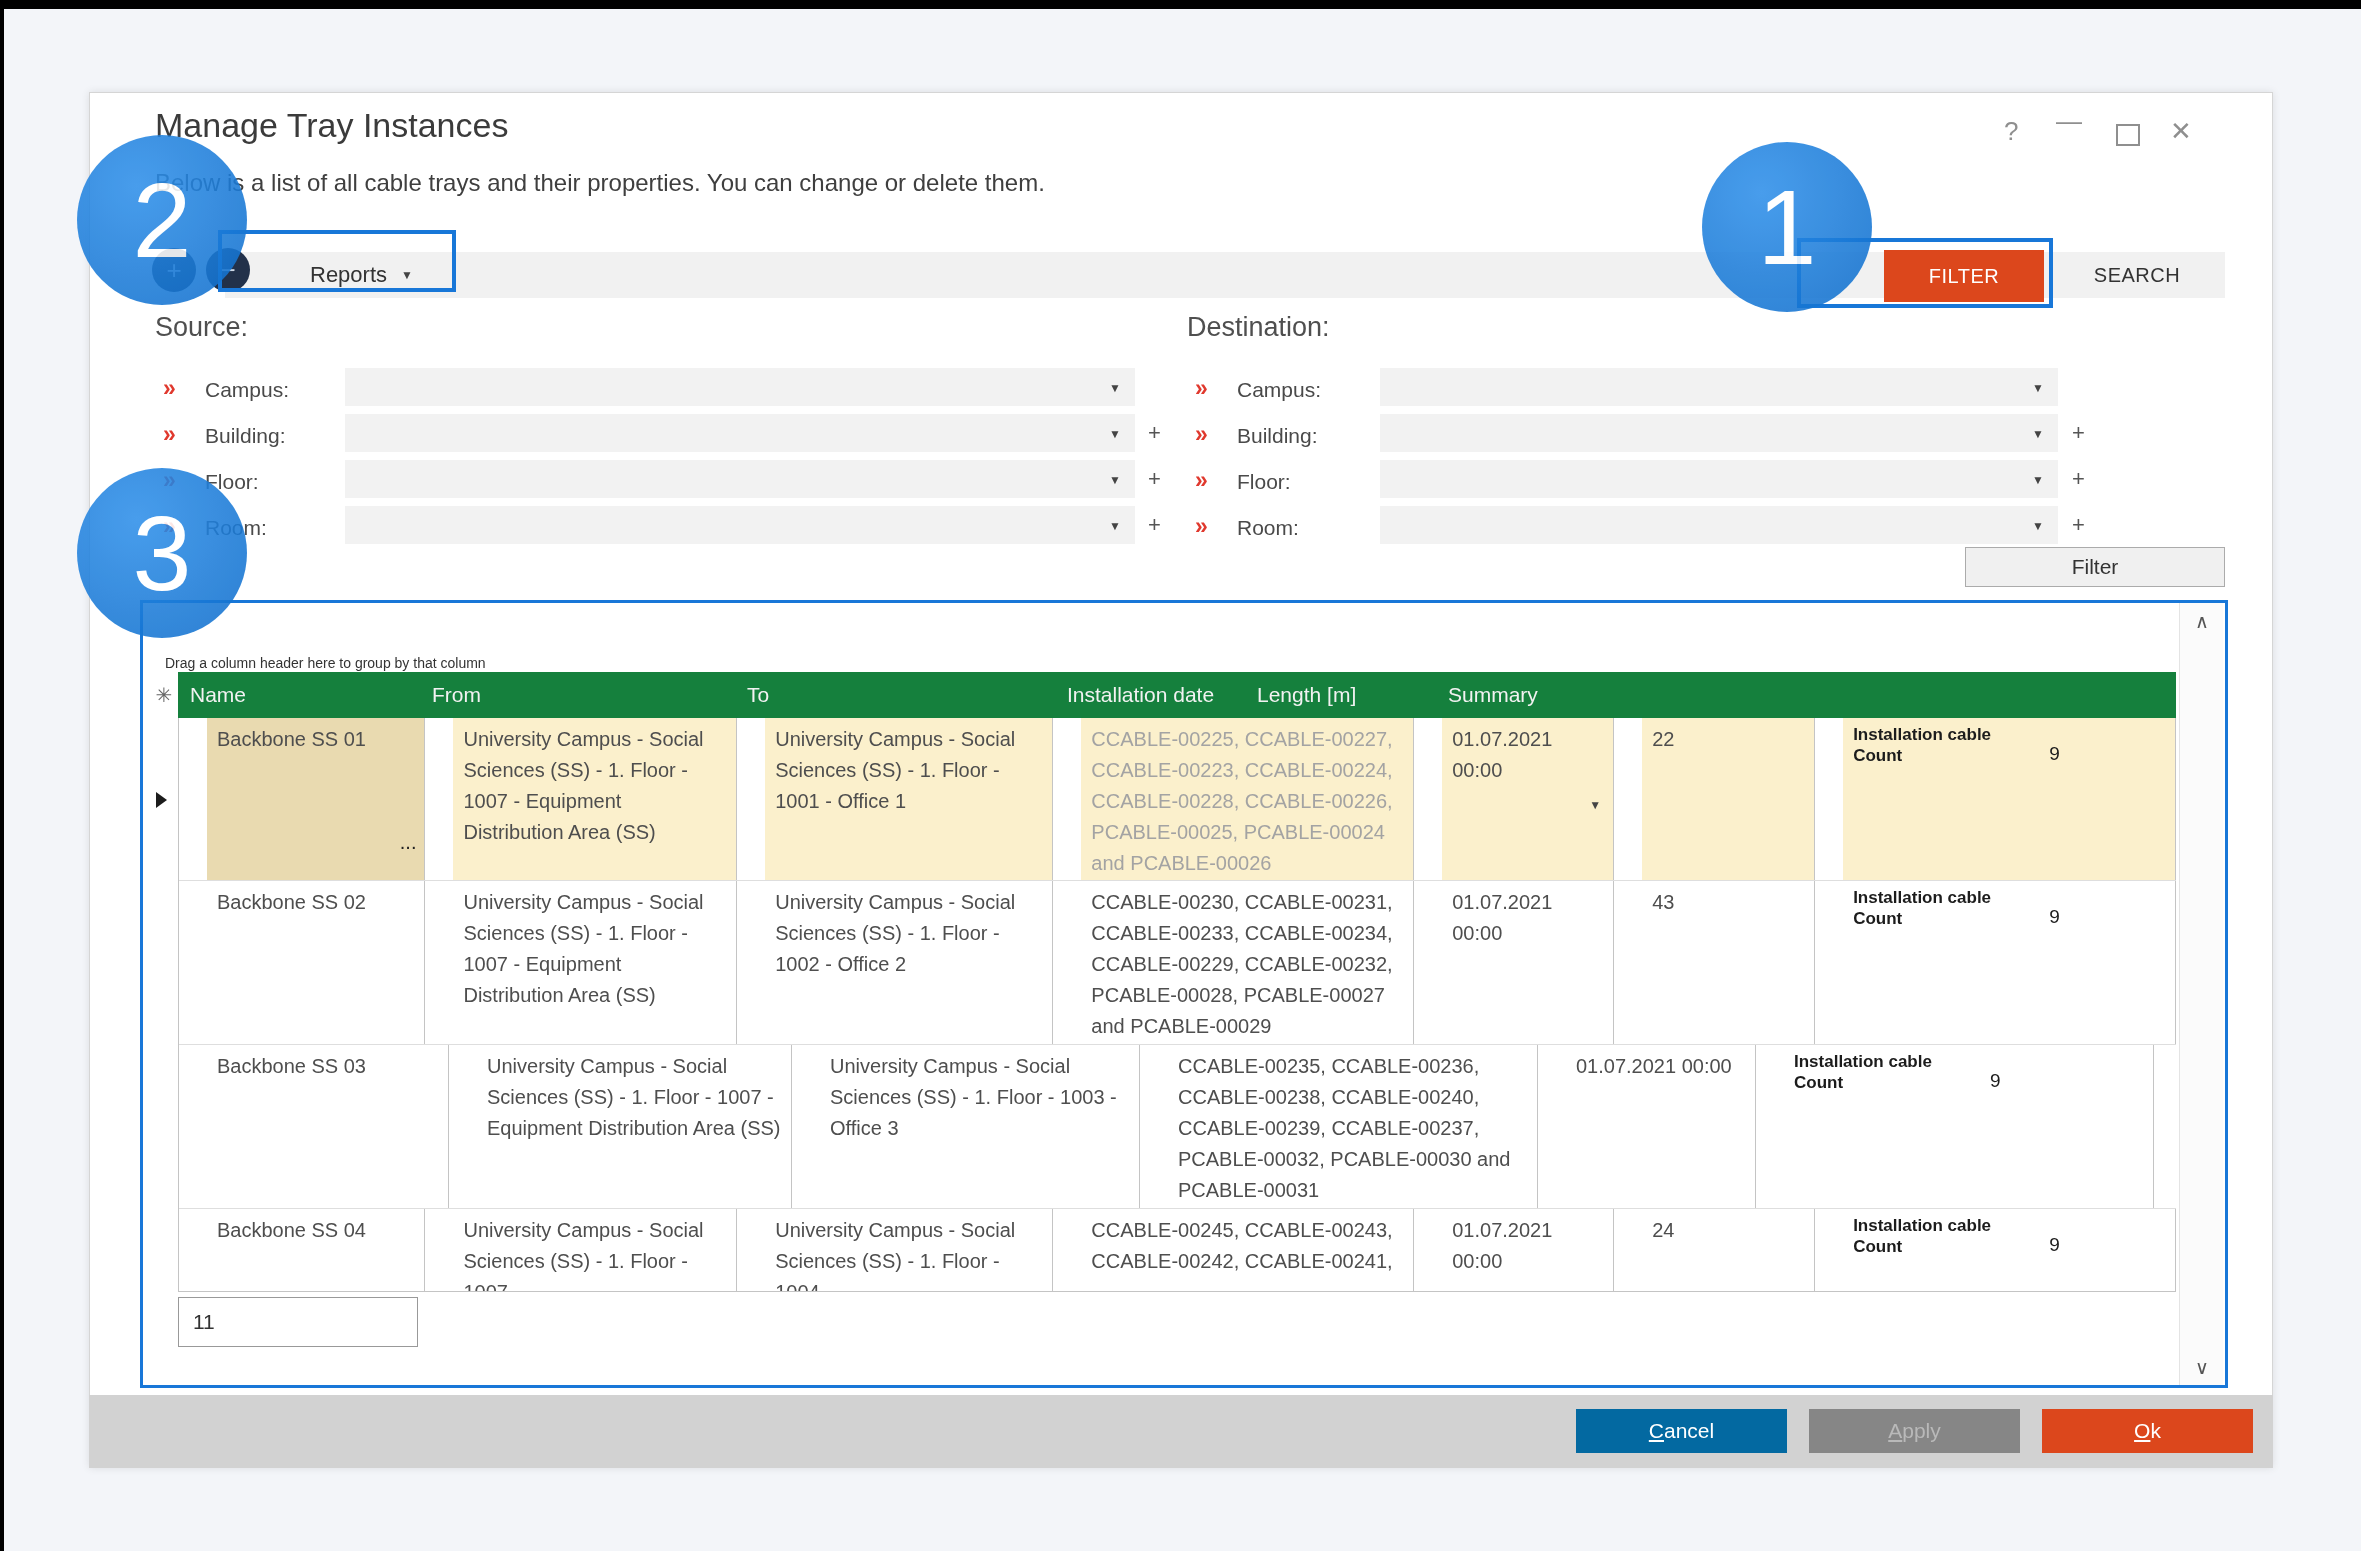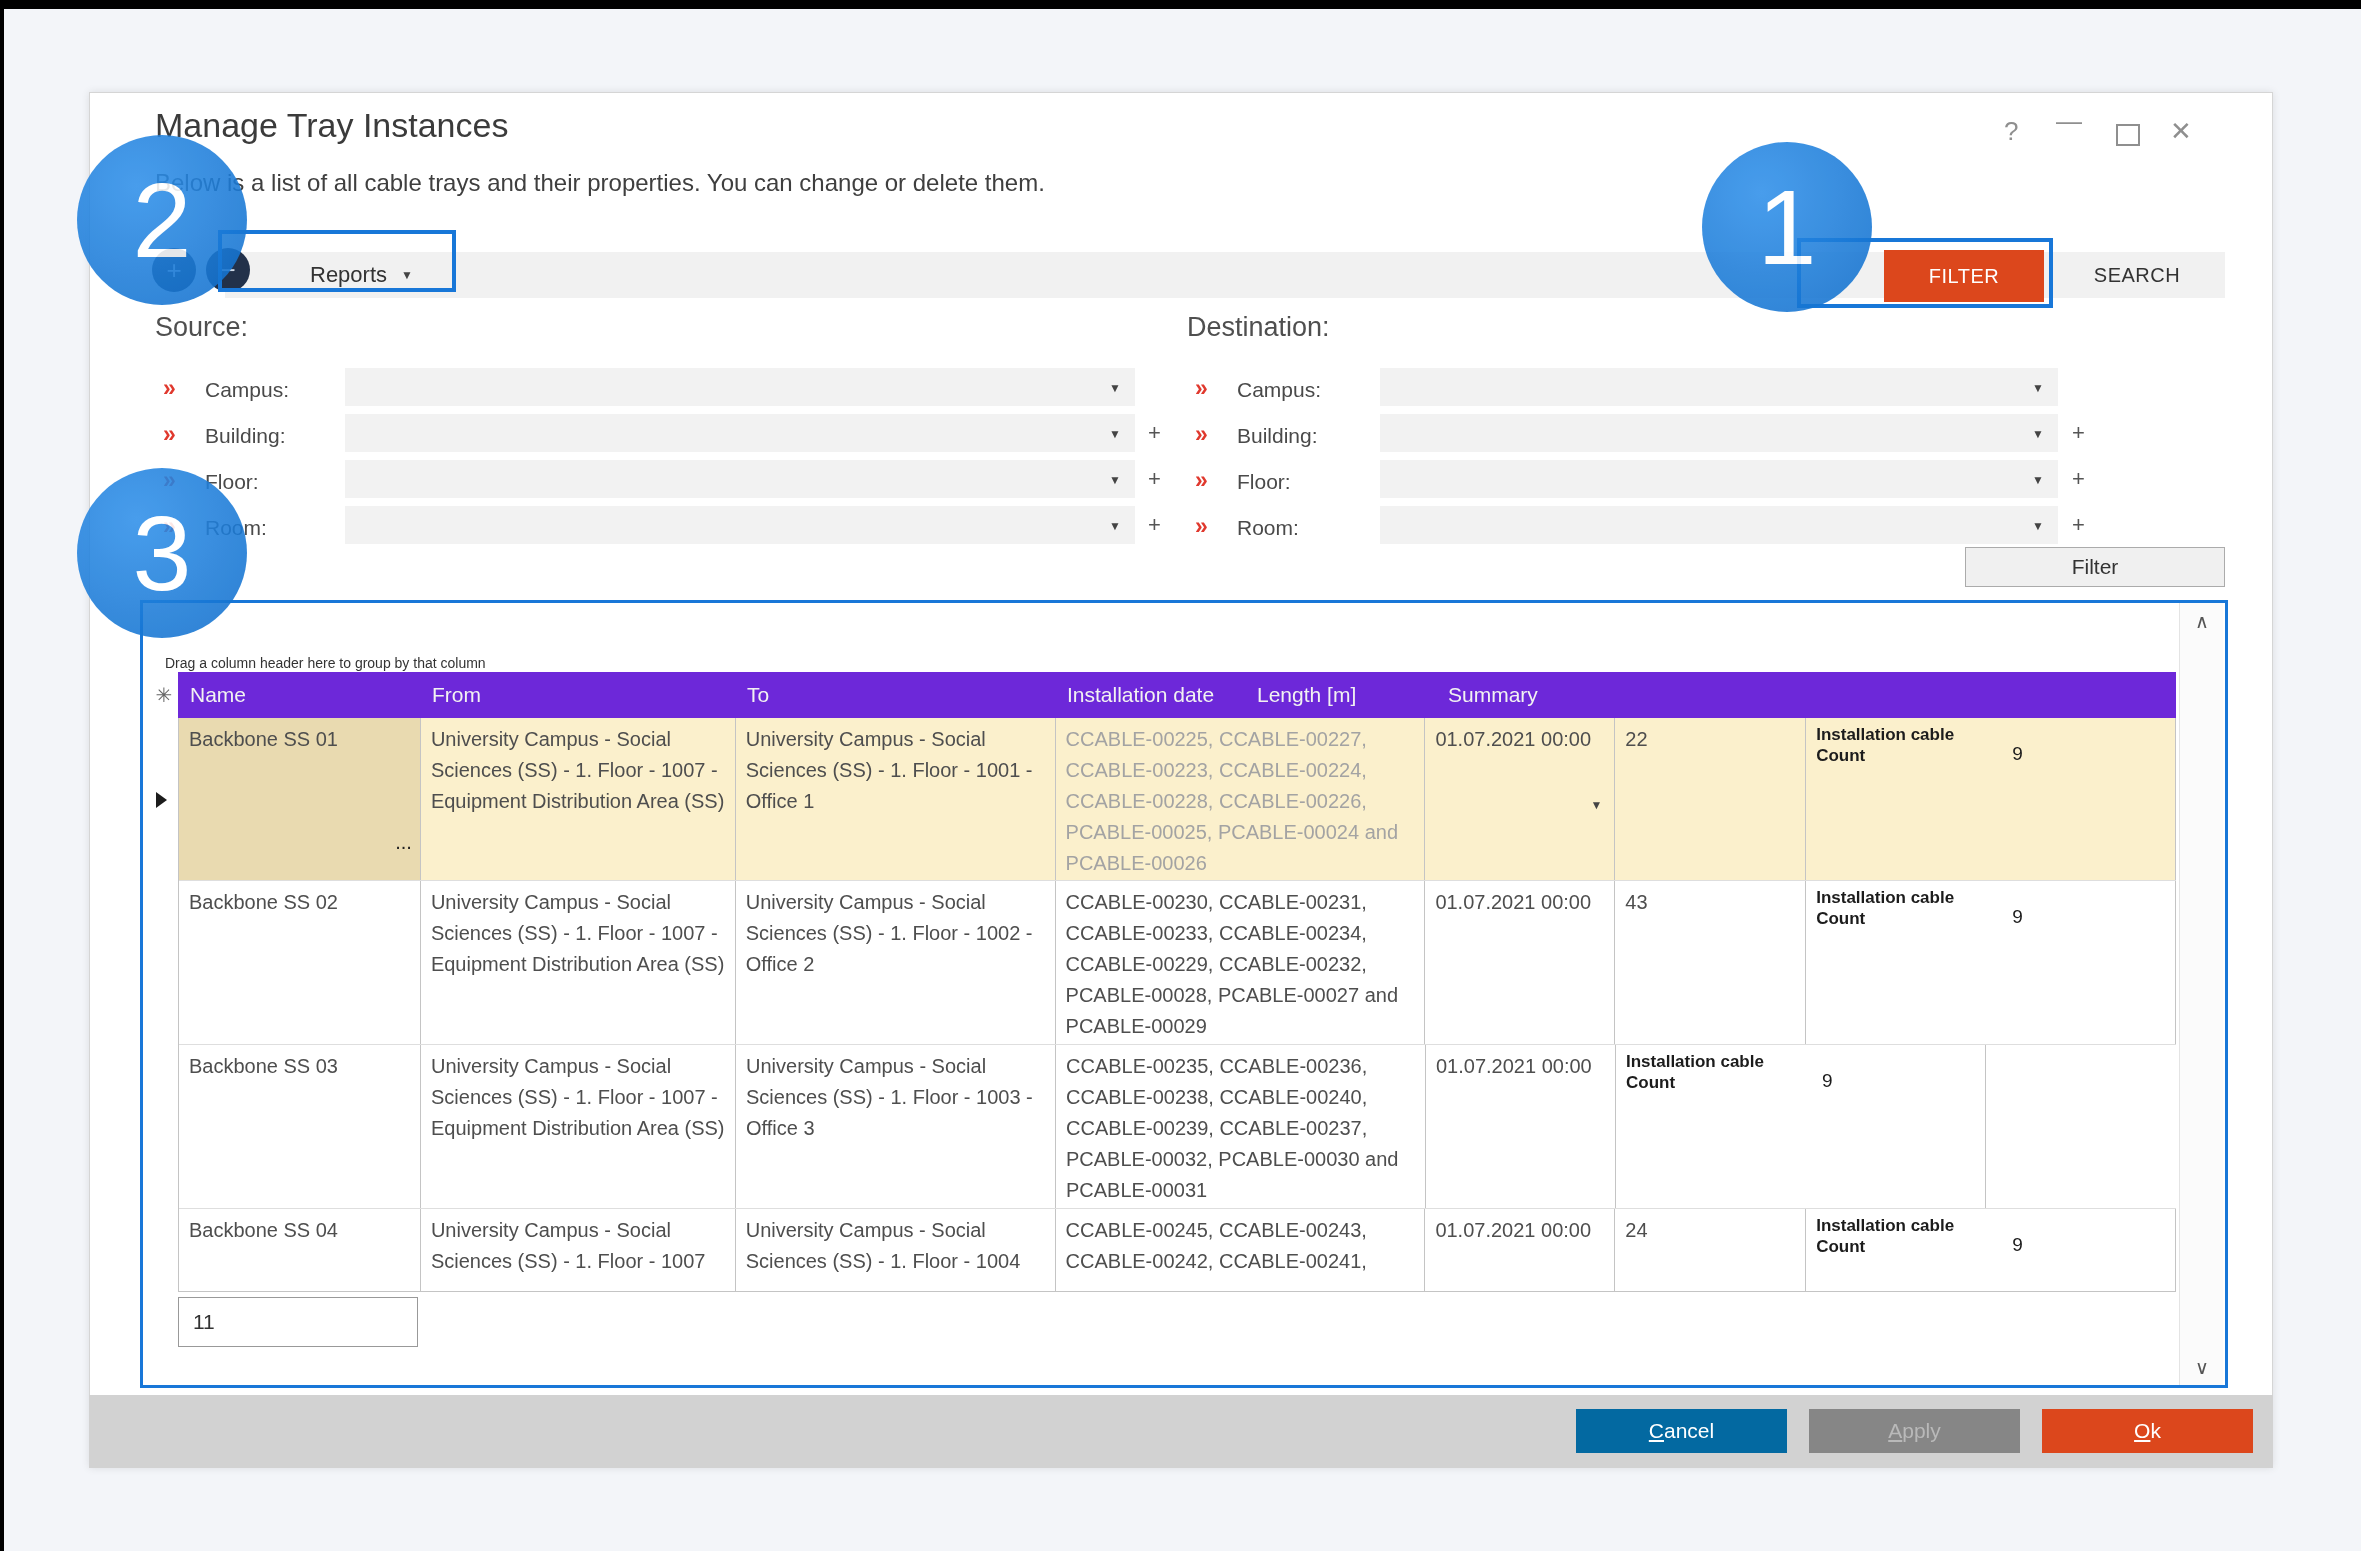--- a/index.html
+++ b/index.html
@@ -45,30 +45,30 @@
 
   .filter-btn { left:1965px; top:547px; width:260px; height:40px; background:#f0f0f0;
                 border:1px solid #ababab; color:#333; font-size:21px;
                 display:flex; align-items:center; justify-content:center; }
 
   .grid-box { left:140px; top:600px; width:2088px; height:788px; border:3px solid #1877d8; background:#fff; }
   .hint { left:165px; top:655px; font-size:14px; color:#333; }
 
   .gutter-h { left:150px; top:672px; width:28px; height:46px; background:#fff; color:#666;
               font-size:20px; display:flex; align-items:center; justify-content:center; }
-  .ghead { left:178px; top:672px; width:1998px; height:46px; background:#6d28d9; display:flex; }
+  .ghead { left:178px; top:672px; width:1998px; height:46px; background:#15803d; display:flex; }
   .hcell { color:#f2f2f2; font-size:21px; display:flex; align-items:center; padding-left:12px;
            overflow:hidden; white-space:nowrap; }
   .c0{width:242px;} .c1{width:315px;} .c2{width:320px;} .c3{width:370px;}
   .c4{width:190px;} .c5{width:191px;} .c6{width:370px;}
 
   .gbody { left:178px; top:718px; width:1998px; border-left:1px solid #c4c4c4; }
   .grow { display:flex; border-bottom:1px solid #dedede; overflow:hidden; }
   .cell { font-size:20px; line-height:31px; color:#4e4e4e; padding:6px 10px;
-          border-right:1px solid #c4c4c4; overflow:hidden; position:relative; }
+          border-right:1px solid #c4c4c4; overflow:hidden; position:relative;margin-left:28px; }
   .r1 .cell { background:#fbf0cc; }
   .r1 .name-cell { background:#e9dab0; }
   .r1 .cables { color:#a3a3a3; }
   .sum { display:flex; }
   .sum .slabel { font-weight:bold; font-size:17px; line-height:21px; color:#1c1c1c; width:160px; }
   .sum .sval { margin-left:36px; margin-top:14px; font-size:19px; color:#1c1c1c; }
   .ellipsis-btn { position:absolute; right:8px; bottom:22px; font-size:20px; color:#222; }
   .date-caret { position:absolute; right:12px; top:72px; font-size:12px; color:#444; }
   .row-ind { left:156px; top:792px; width:0; height:0;
              border-left:11px solid #1c1c1c; border-top:8px solid transparent; border-bottom:8px solid transparent; }

